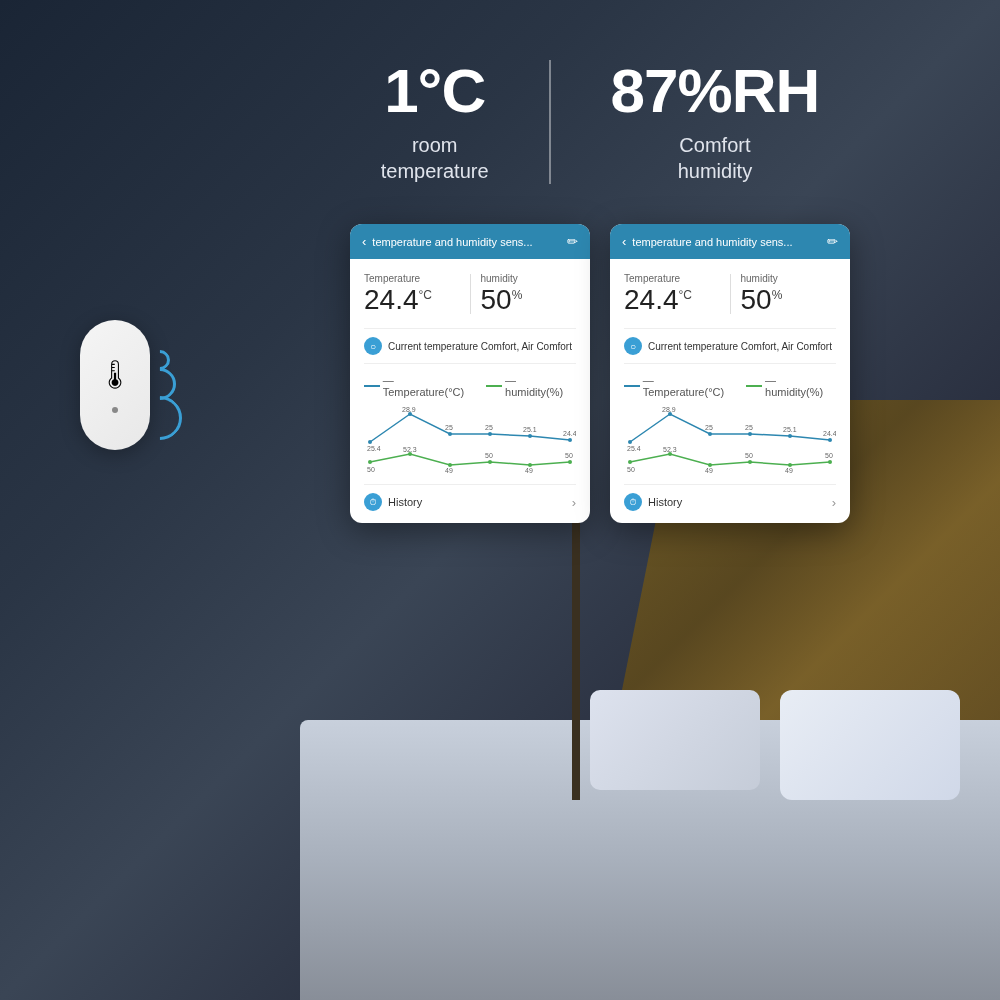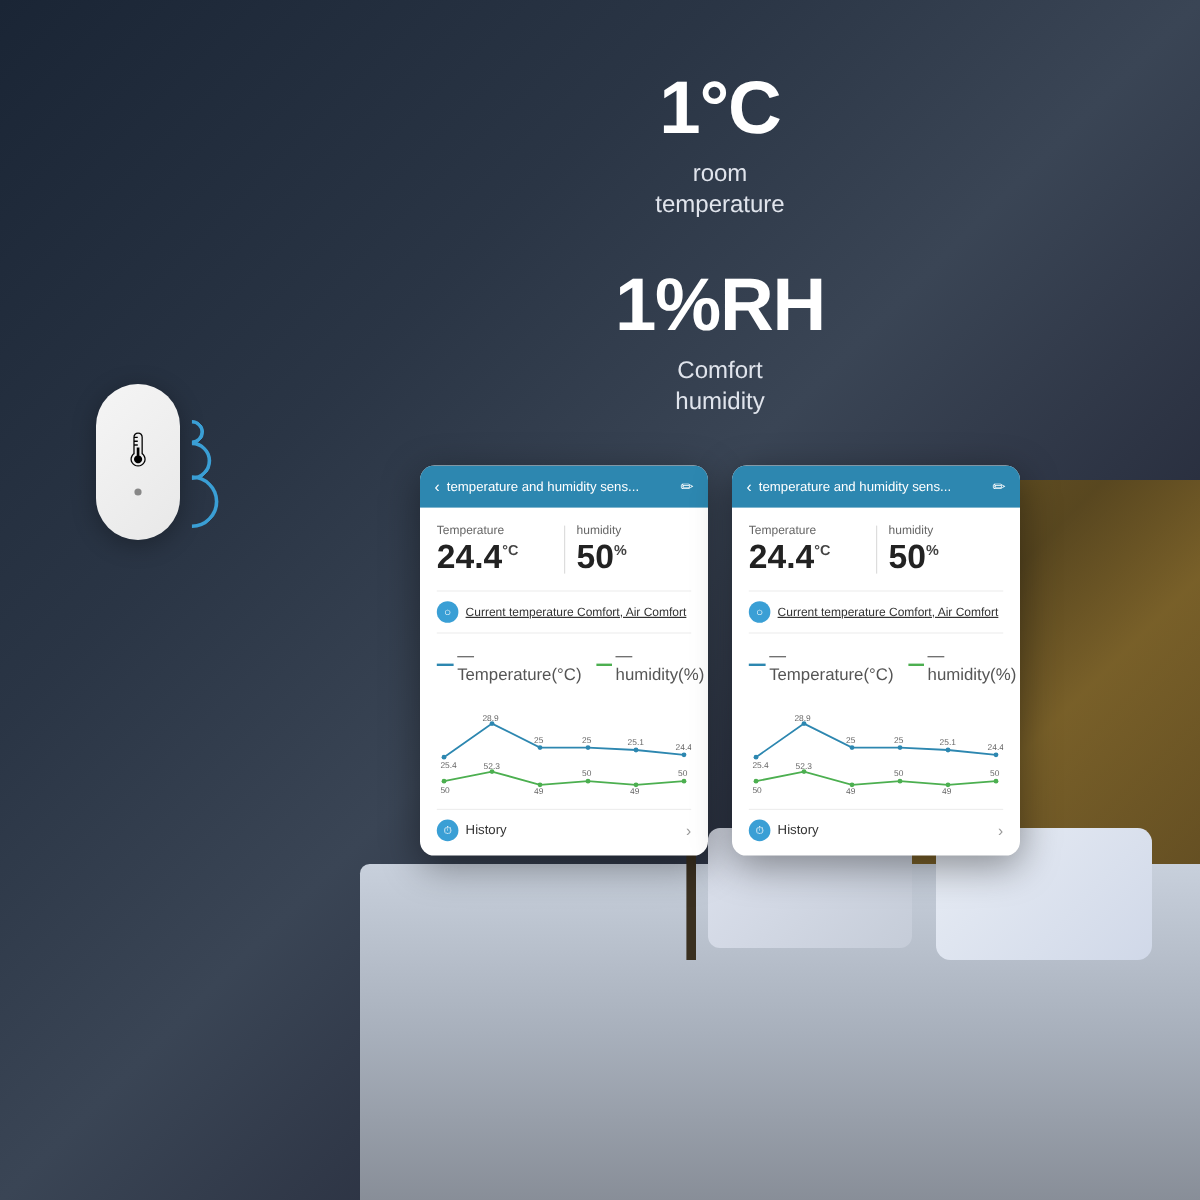--- a/index.html
+++ b/index.html
@@ -153,21 +153,20 @@
 
     
     .stats-row {
       display: flex;
       justify-content: center;
       align-items: stretch;
       gap: 0;
       margin-top: 20px;
       margin-bottom: 30px;
       padding-left: 200px;
-      flex-direction: column;
     }
     .stat-block {
       text-align: center;
       padding: 10px 60px;
     }
     .stat-value {
       font-size: 62px;
       font-weight: 900;
       color: #ffffff;
       line-height: 1;
@@ -222,21 +221,21 @@
     .phone-body { padding: 14px 14px 10px; }
 
     .readings-row {
       display: flex;
       align-items: flex-end;
       gap: 0;
       margin-bottom: 14px;
     }
     .reading-block { flex: 1; }
     .reading-label { font-size: 10px; color: #666; margin-bottom: 2px; }
-    .reading-value { font-size: 28px; font-weight: 700; color: #222; line-height: 1; }
+    .reading-value { font-size: 28px; font-weight: 400; color: #222; line-height: 1; }
     .reading-unit { font-size: 12px; color: #444; vertical-align: super; }
     .readings-divider {
       width: 1px;
       background: #ddd;
       height: 40px;
       margin: 0 10px;
       align-self: center;
     }
 
     .comfort-row {
@@ -252,30 +251,30 @@
       width: 18px;
       height: 18px;
       background: #3a9fd5;
       border-radius: 50%;
       display: flex;
       align-items: center;
       justify-content: center;
       flex-shrink: 0;
     }
     .comfort-icon-inner { color: white; font-size: 10px; }
-    .comfort-text { font-size: 10px; color: #333; line-height: 1.3; text-decoration: underline; }
+    .comfort-text { font-size: 10px; color: #333; line-height: 1.3; }
 
     
     .chart-area { padding: 0 0 6px; }
     .chart-legend {
       display: flex;
       gap: 10px;
-      font-size: 14px;
+      font-size: 11px;
       color: #555;
-      margin-bottom: 23px;
+      margin-bottom: 6px;
     }
     .legend-item { display: flex; align-items: center; gap: 3px; }
     .legend-line-temp { width: 16px; height: 2px; background: #2d87b0; }
     .legend-line-humid { width: 16px; height: 2px; background: #4caf50; }
 
     .chart-svg { width: 100%; height: 70px; }
 
     .history-row {
       display: flex;
       align-items: center;
@@ -323,21 +322,21 @@
   <div class="stats-row">
     <div class="stat-block">
       <div class="stat-value">1°C</div>
       <div class="stat-label">
         <span>room</span><br>
         <span>temperature</span>
       </div>
     </div>
     <div class="stat-divider"></div>
     <div class="stat-block">
-      <div class="stat-value">1%RH</div>
+      <div class="stat-value">87%RH</div>
       <div class="stat-label">
         <span>Comfort</span><br>
         <span>humidity</span>
       </div>
     </div>
   </div>
 
   <div class="phones-row">
 
     <div class="phone-card">

